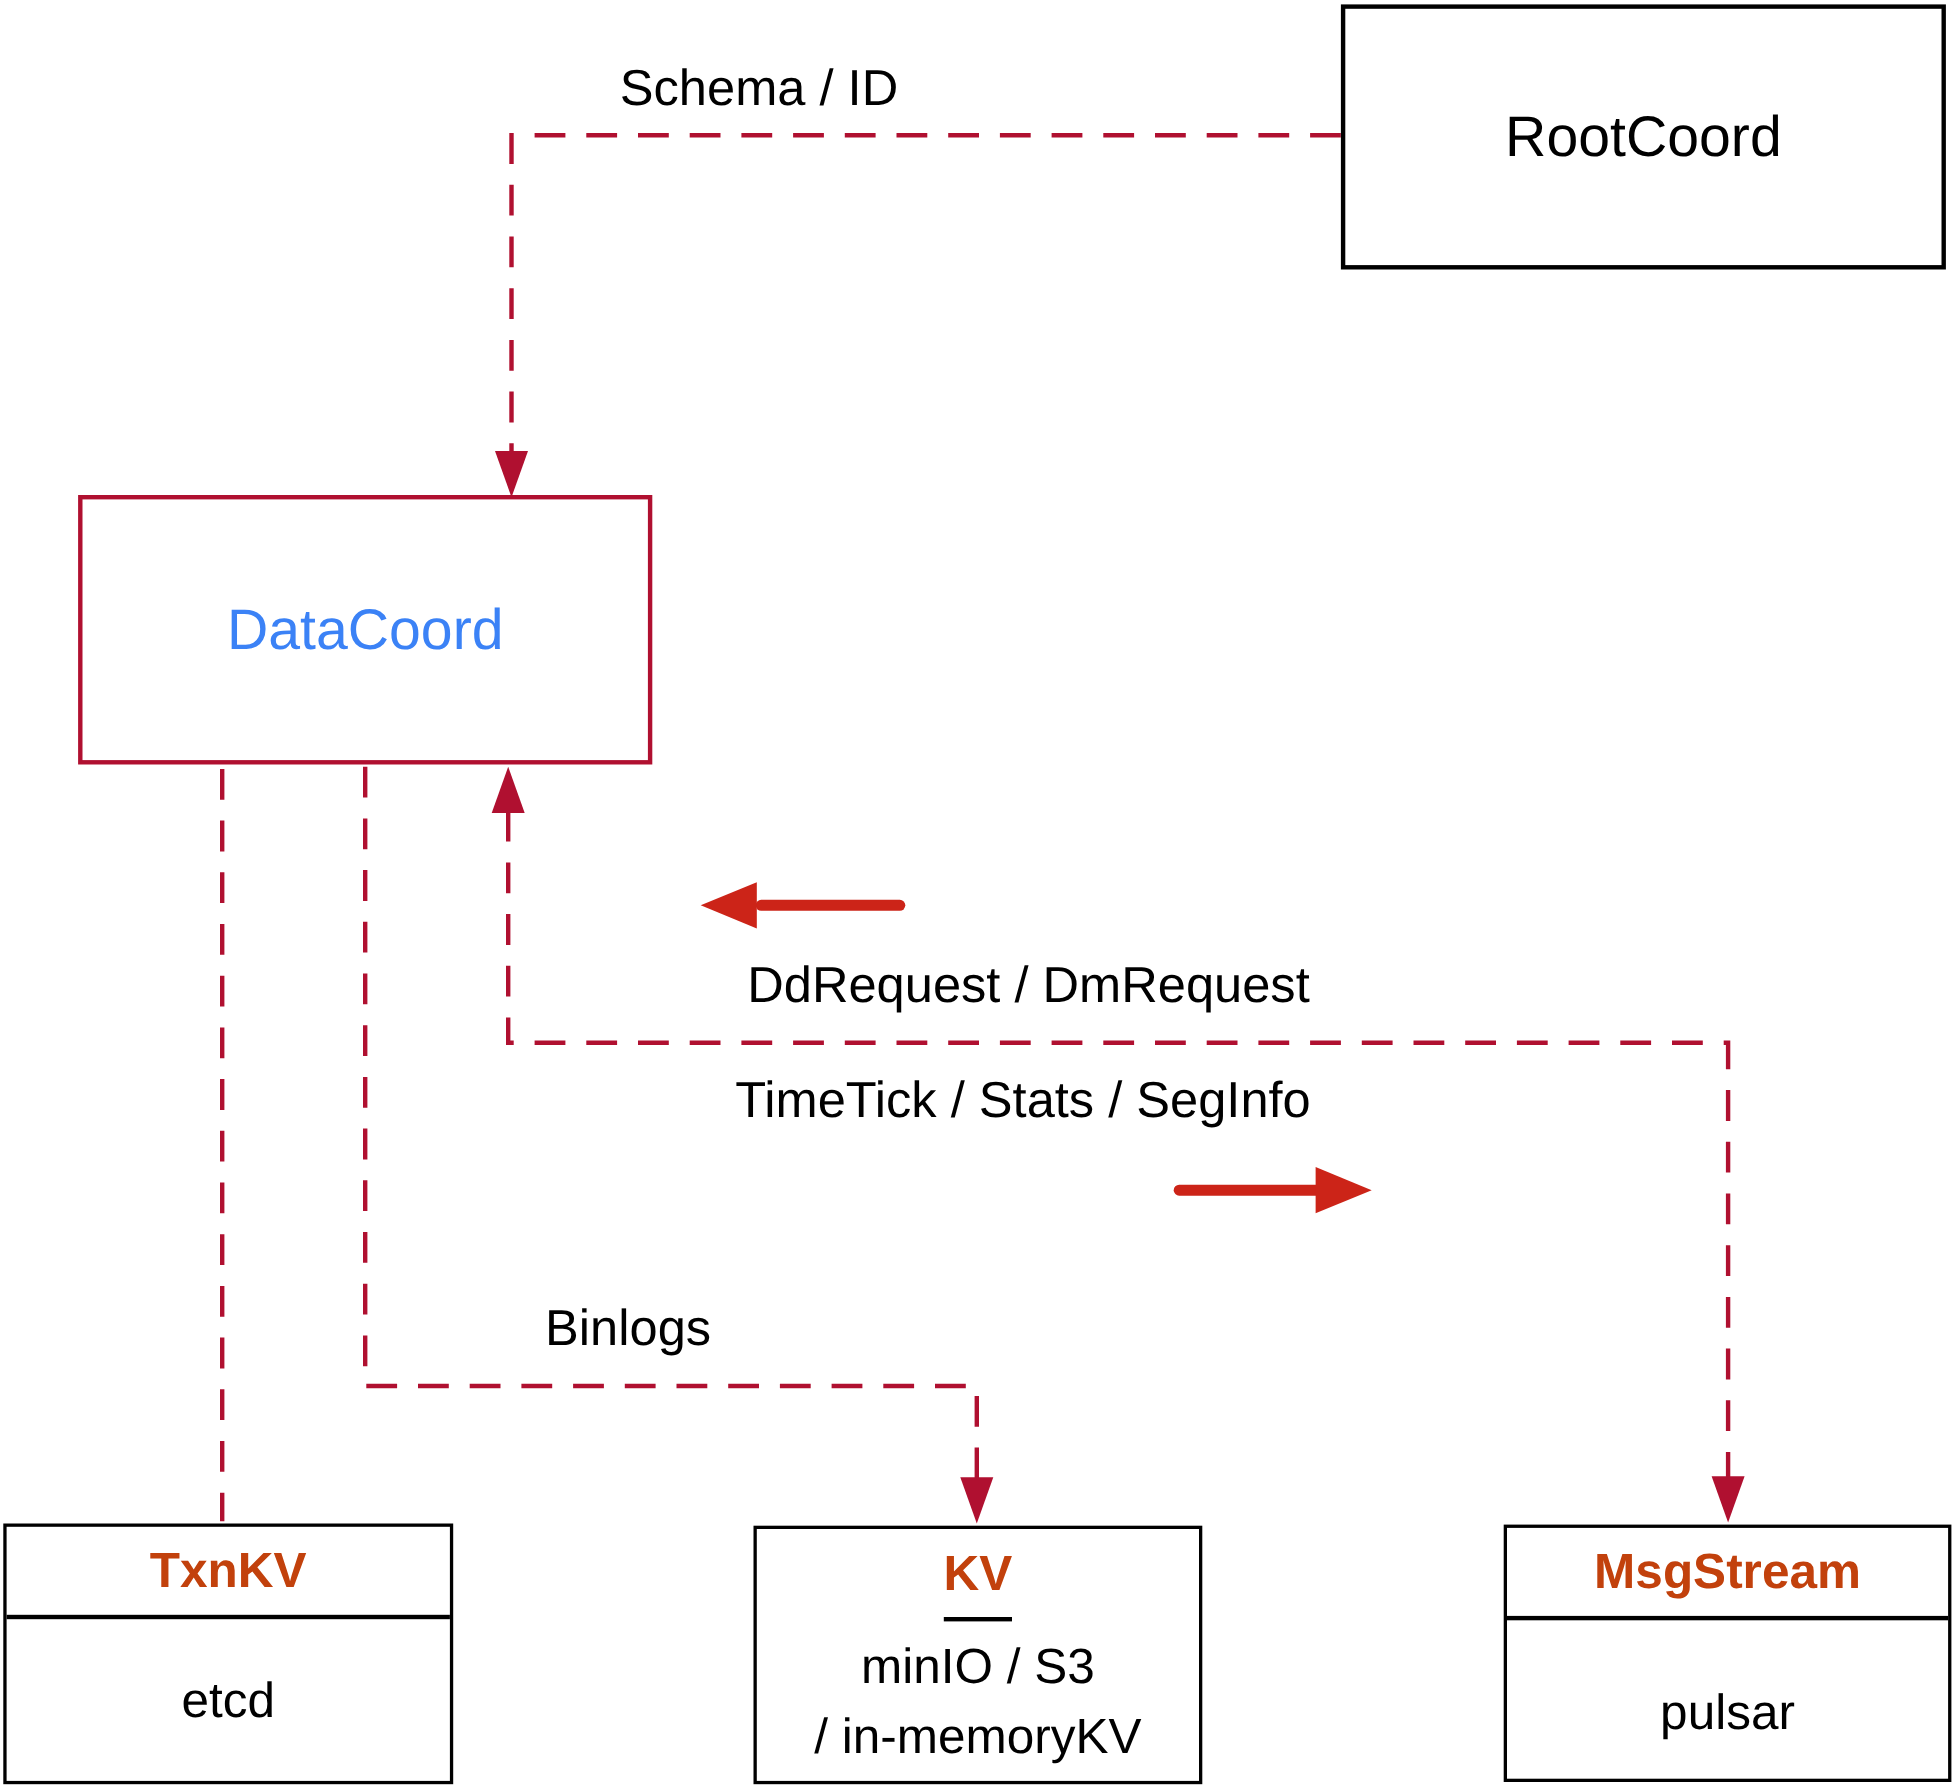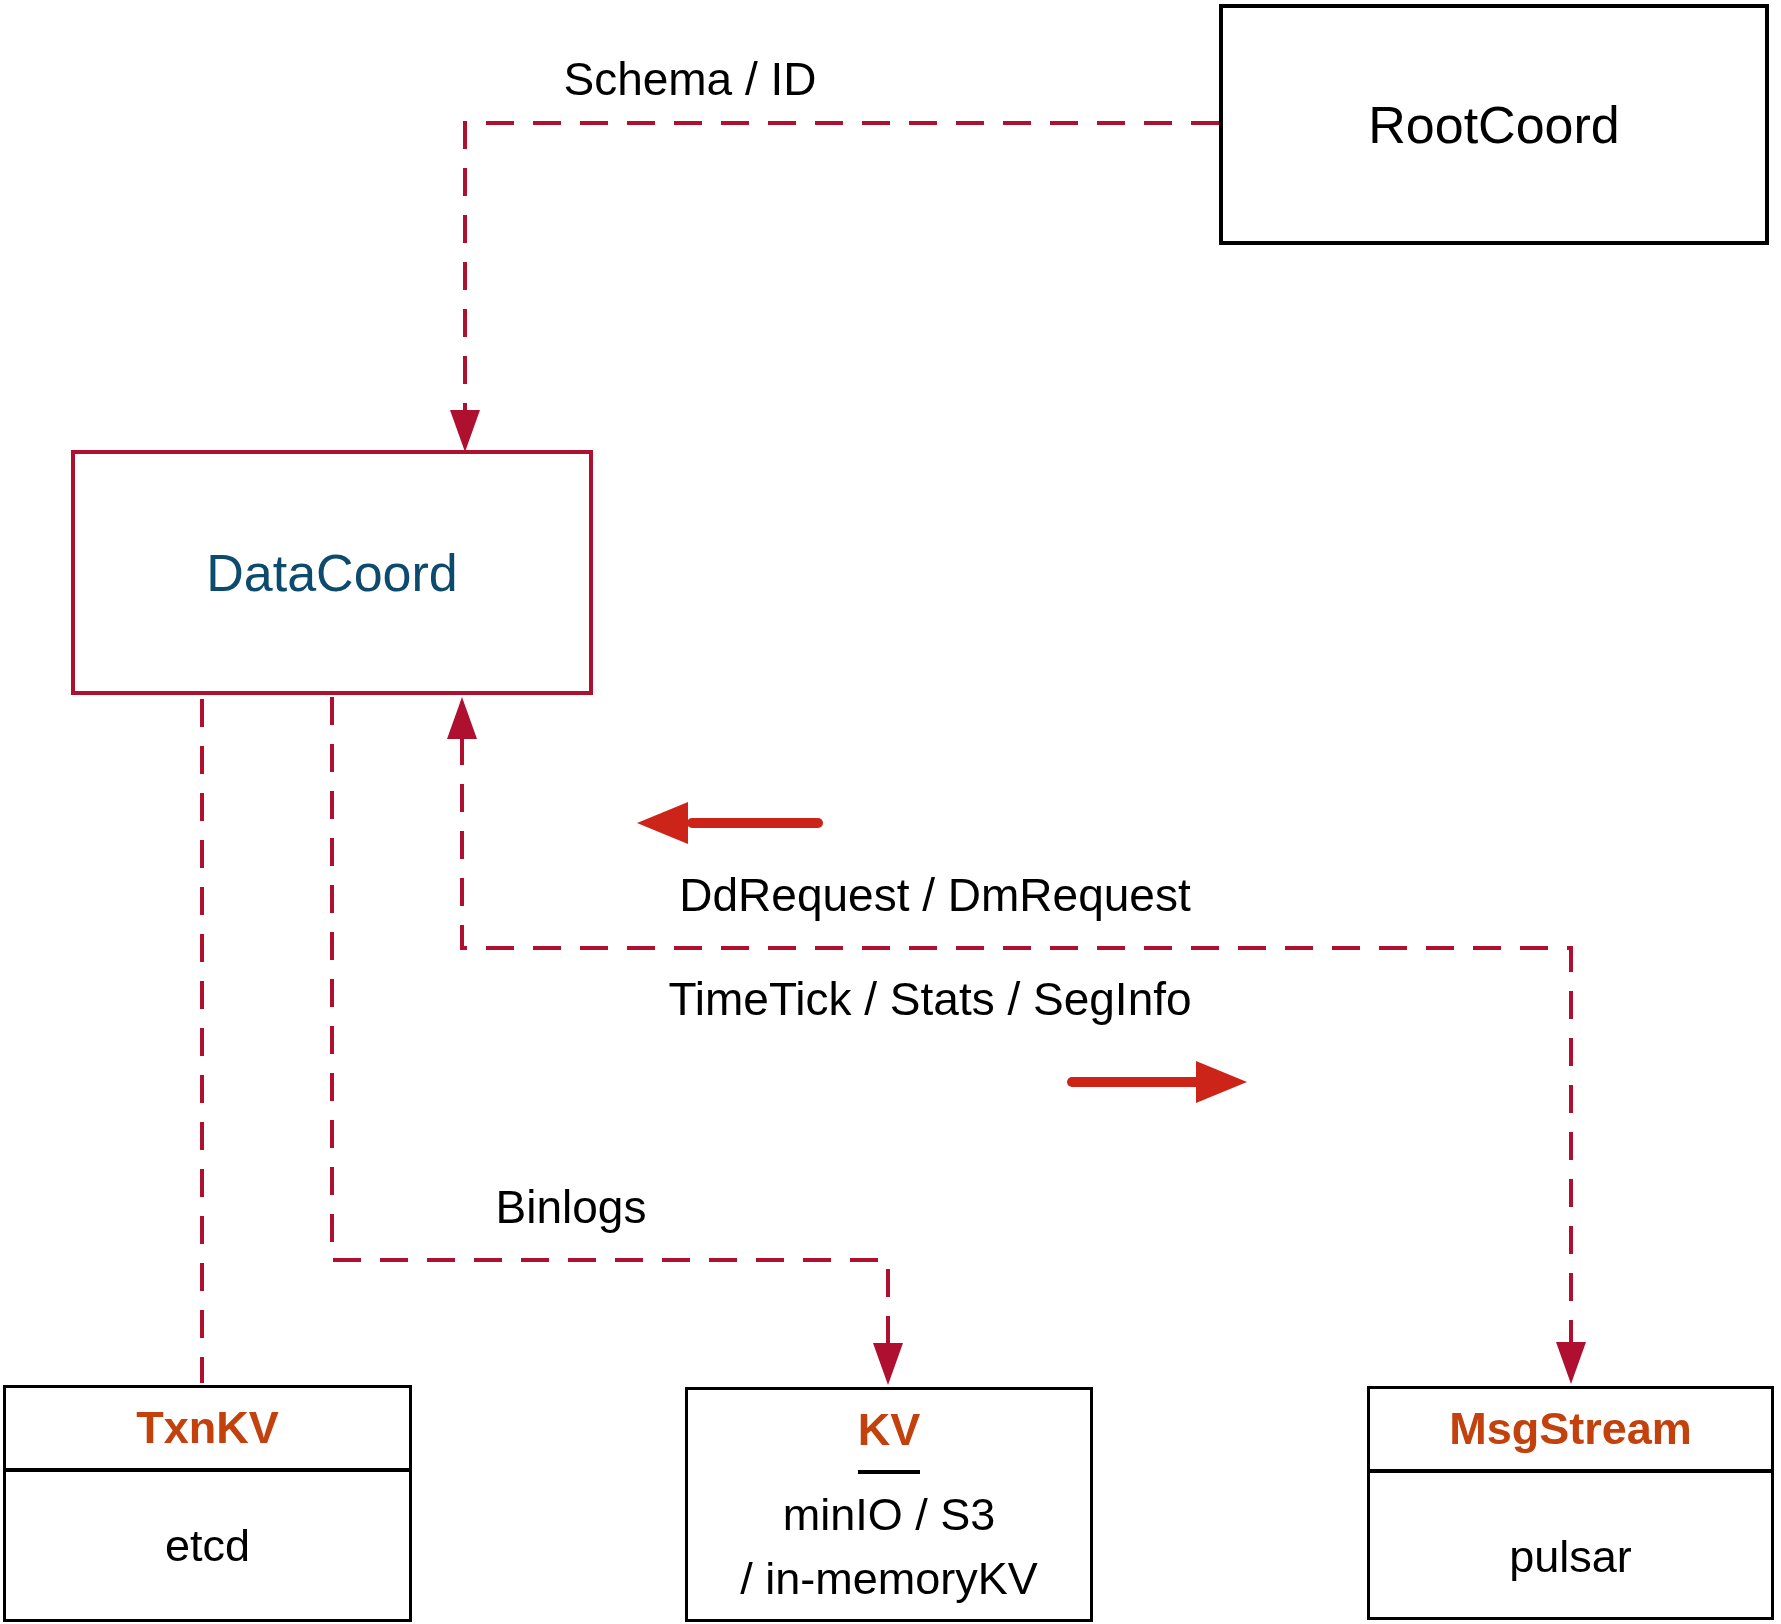--- a/index.html
+++ b/index.html
@@ -31,21 +31,21 @@
     color: #000000;
     letter-spacing: 0px;
     white-space: nowrap;
   }
 
   #rootcoord { left: 1219px; top: 4px; width: 550px; height: 241px; }
   #datacoord {
     left: 71px; top: 450px; width: 522px; height: 245px;
     border: 4px solid #b01030;
   }
-  #datacoord .node-title-lg { color: #0c4a6e; }
+  #datacoord .node-title-lg { color: #3b82f6; }
 
   
   .tbox {
     position: absolute;
     background: #ffffff;
     border: 3px solid #000000;
     box-sizing: border-box;
     display: flex;
     flex-direction: column;
   }

